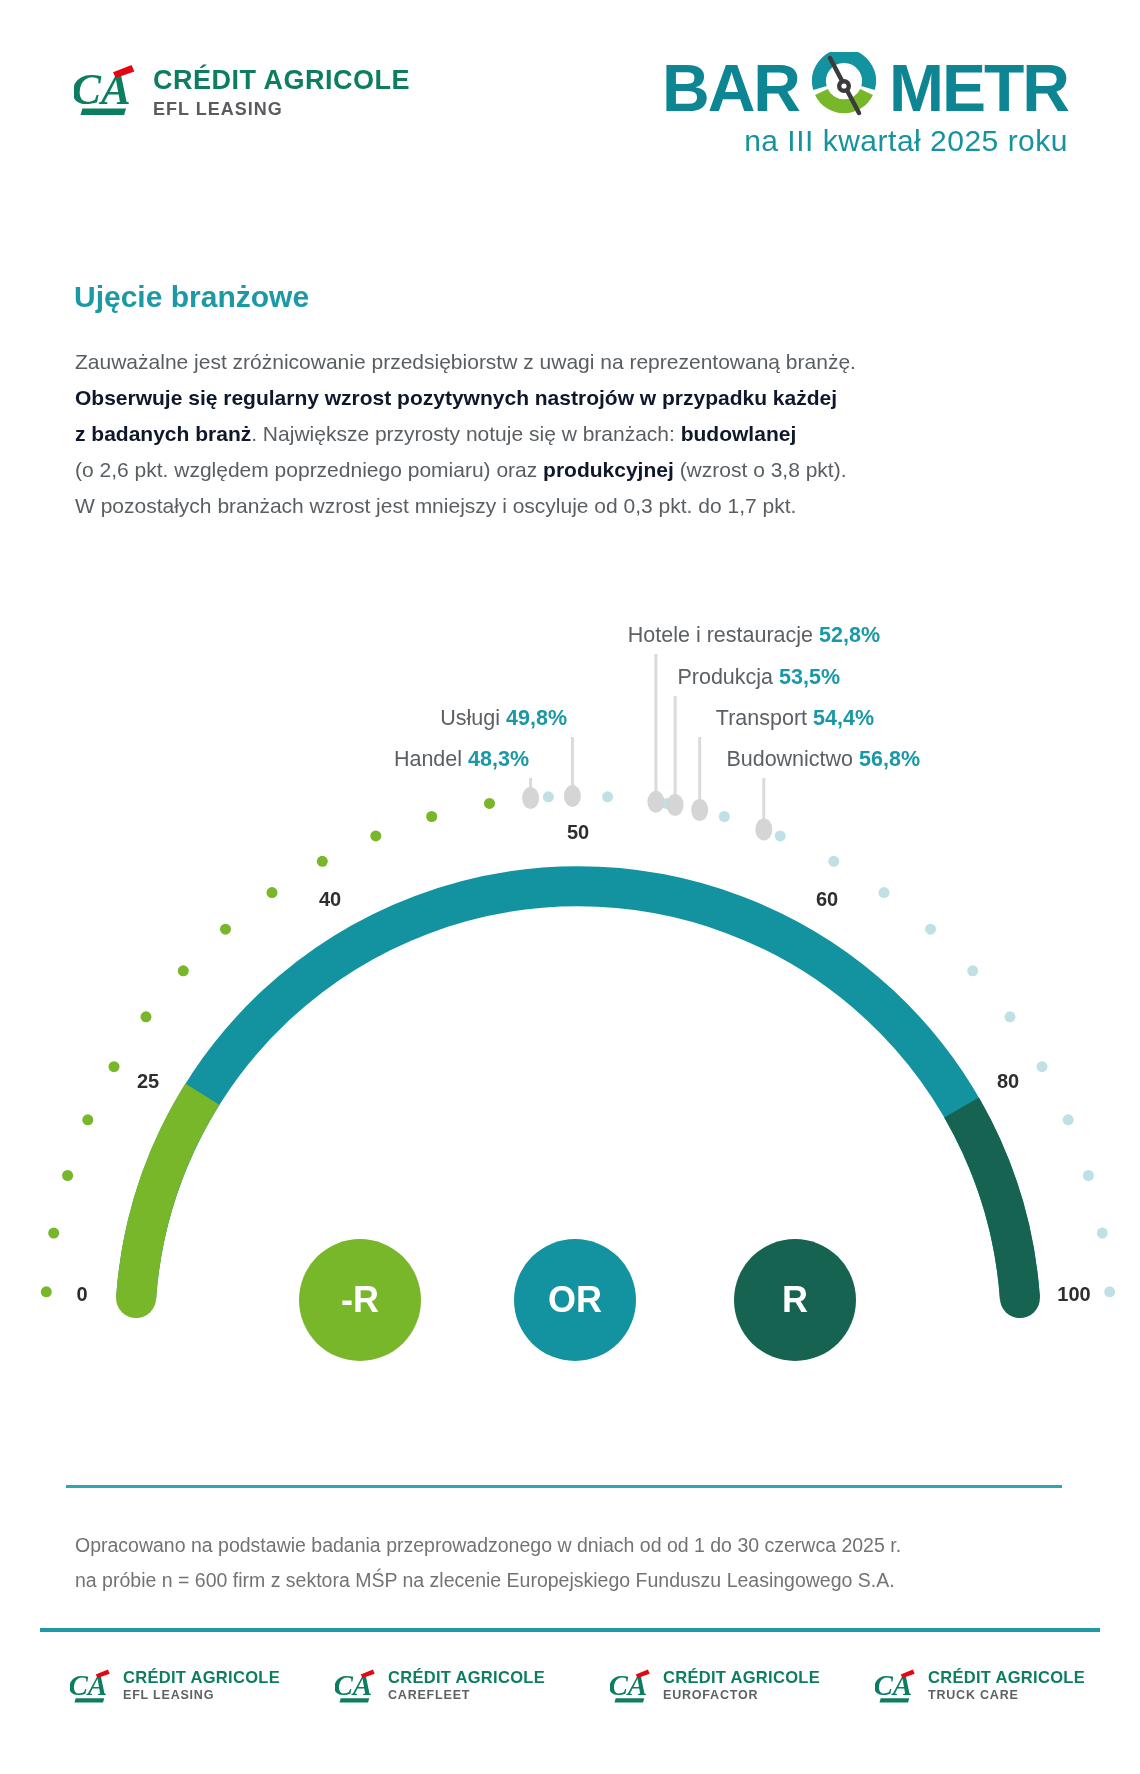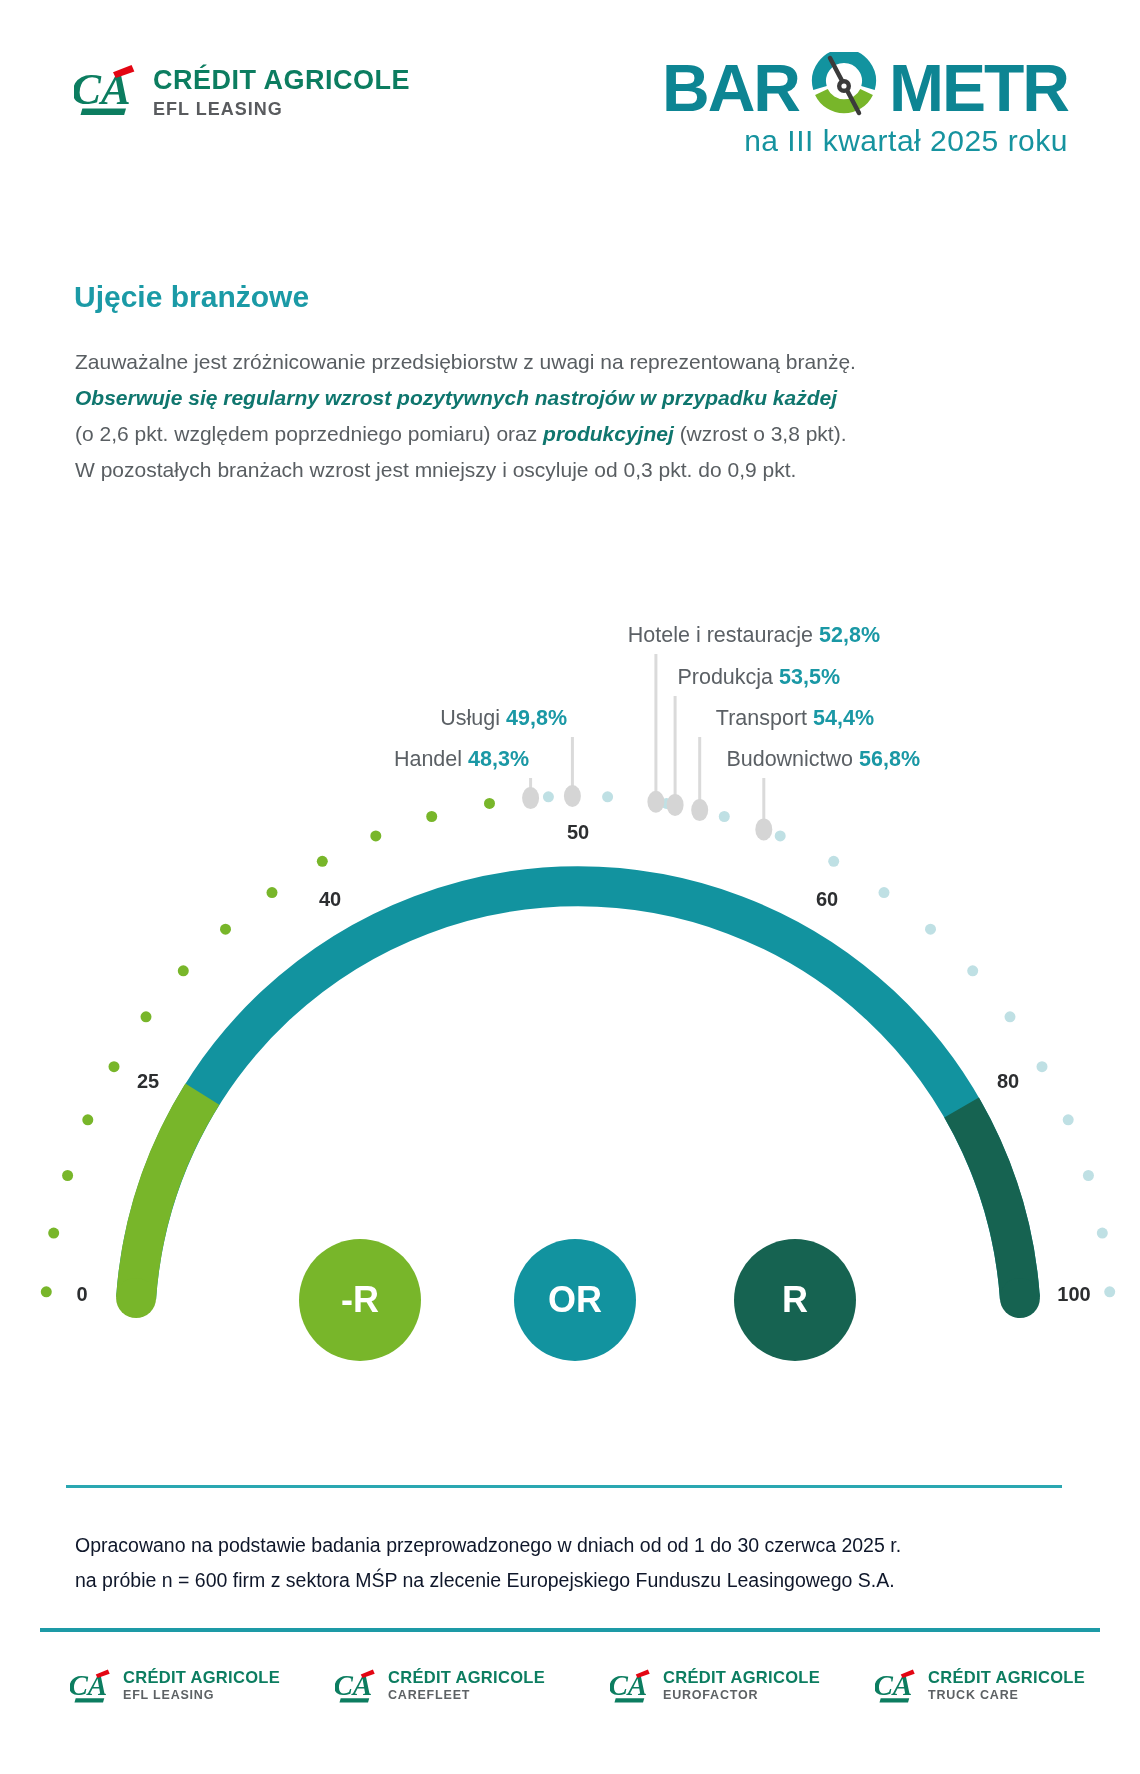--- a/index.html
+++ b/index.html
@@ -15,27 +15,27 @@
   .baro{position:absolute;right:72px;top:52px;text-align:right;}
   .baro-word{display:flex;align-items:center;justify-content:flex-end;gap:9px;}
   .baro-letters{font-size:66px;font-weight:bold;color:#0d8593;letter-spacing:-2px;line-height:66px;}
   .baro-sub{font-size:30px;color:#16939f;letter-spacing:.5px;}
 
   .section-title{position:absolute;left:74px;top:280px;margin:0;
       font-size:30px;font-weight:bold;color:#1b9aa6;}
 
   .intro{position:absolute;left:75px;top:344px;width:900px;
       font-size:21px;line-height:36px;color:#595e62;}
-  .intro b{color:#0f766e;font-style:italic;}
+  .intro b{color:#0f172a;}
 
   .gauge-wrap{position:absolute;left:0;top:600px;width:1140px;height:790px;}
 
   .rule1{position:absolute;left:66px;top:1485px;width:996px;height:3px;background:#2aa7b1;}
   .note{position:absolute;left:75px;top:1528px;width:990px;
-      font-size:19.5px;line-height:35px;color:#0f172a;}
+      font-size:19.5px;line-height:35px;color:#737373;}
   .rule2{position:absolute;left:40px;top:1628px;width:1060px;height:4px;background:#1d9aa6;}
 
   .partners{position:absolute;left:0;top:1660px;width:1140px;height:60px;}
   .partner{position:absolute;display:flex;align-items:center;gap:10px;}
   .p-name{font-size:16.5px;font-weight:bold;color:#0c7d60;letter-spacing:.3px;line-height:19px;}
   .p-sub{font-size:12.5px;font-weight:bold;color:#5d6164;letter-spacing:.8px;line-height:15px;margin-top:1px;}
 </style>
 </head>
 <body>
 
@@ -66,22 +66,23 @@
       <span class="baro-letters">METR</span>
     </div>
     <div class="baro-sub">na III kwartał 2025 roku</div>
   </div>
 
   <h1 class="section-title">Ujęcie branżowe</h1>
 
   <div class="intro" id="intro">
       <div><span>Zauważalne jest zróżnicowanie przedsiębiorstw z uwagi na reprezentowaną branżę.</span></div>
       <div><b>Obserwuje się regularny wzrost pozytywnych nastrojów w przypadku każdej</b></div>
+      <div><b>z badanych branż</b><span>. Największe przyrosty notuje się w branżach: </span><b>budowlanej</b></div>
       <div><span>(o 2,6 pkt. względem poprzedniego pomiaru) oraz </span><b>produkcyjnej</b><span> (wzrost o 3,8 pkt).</span></div>
-      <div><span>W pozostałych branżach wzrost jest mniejszy i oscyluje od 0,3 pkt. do 0,9 pkt.</span></div>
+      <div><span>W pozostałych branżach wzrost jest mniejszy i oscyluje od 0,3 pkt. do 1,7 pkt.</span></div>
     </div>
 
   <div class="gauge-wrap">
     <svg id="gauge" width="1140" height="790" viewBox="0 0 1140 790">
         <circle cx="46.3" cy="691.8" r="5.5" fill="#78b62a"></circle>
         <circle cx="53.7" cy="633.1" r="5.5" fill="#78b62a"></circle>
         <circle cx="67.6" cy="575.5" r="5.5" fill="#78b62a"></circle>
         <circle cx="87.8" cy="519.8" r="5.5" fill="#78b62a"></circle>
         <circle cx="114.0" cy="466.7" r="5.5" fill="#78b62a"></circle>
         <circle cx="146.0" cy="416.8" r="5.5" fill="#78b62a"></circle>

